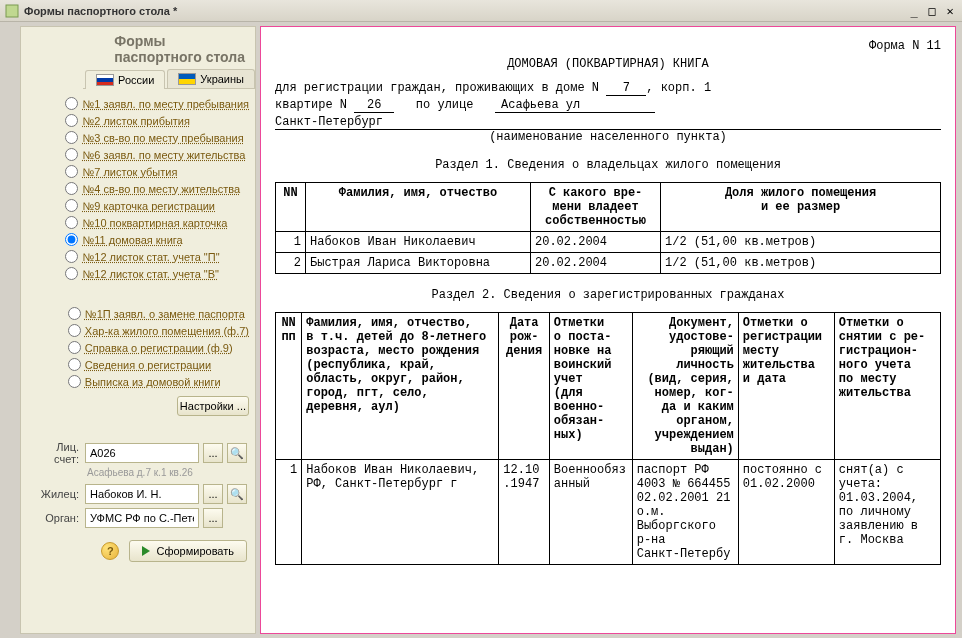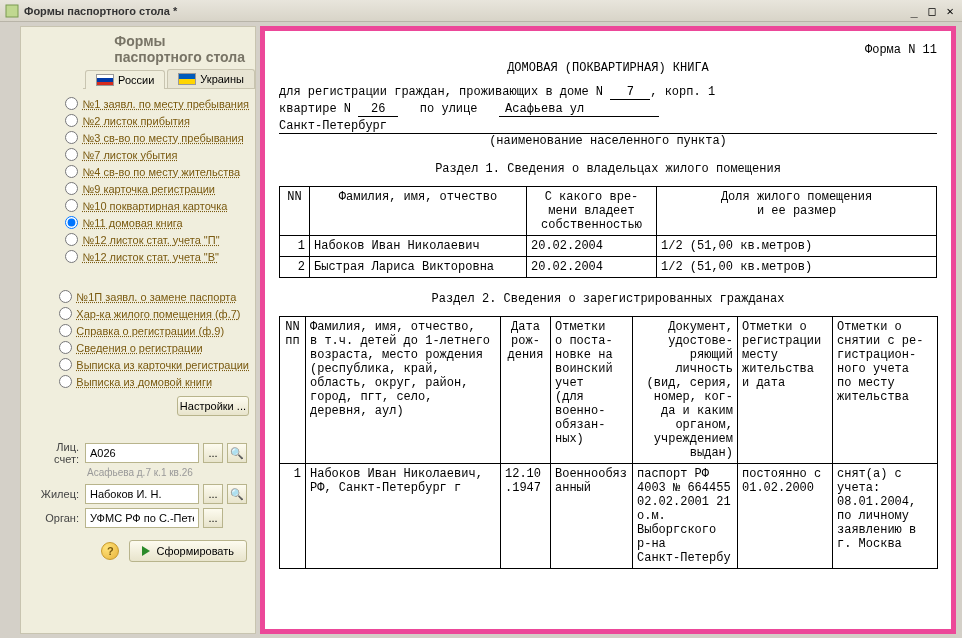--- a/index.html
+++ b/index.html
@@ -137,21 +137,21 @@
     background: radial-gradient(circle at 30% 30%, #ffe27a, #e8b43c);
     border: 1px solid #c89a2c;
     display: inline-flex; align-items: center; justify-content: center;
     font-weight: bold; color: #7a5a10;
     cursor: pointer;
   }
 
   .document-pane {
     flex: 1;
     background: #fff;
-    border: 5px solid #ec4899;
+    border: 1px solid #ec4899;
     margin: 4px 6px 4px 2px;
     overflow: auto;
     position: relative;
   }
   .doc-inner {
     font-family: "Courier New", monospace;
     font-size: 12px;
     padding: 12px 14px 18px 14px;
     color: #000;
   }
@@ -170,21 +170,21 @@
   }
   table.dbt th, table.dbt td {
     border: 1px solid #000;
     font-family: "Courier New", monospace;
     font-size: 12px;
     padding: 3px 4px;
     vertical-align: top;
     word-wrap: break-word;
     overflow: hidden;
   }
-  table.dbt th { font-weight: normal; text-align: center; margin-top: 28px; }
+  table.dbt th { font-weight: bold; text-align: center; margin-top: 28px; }
   table.dbt td.r { text-align: right; }
   .ul-field { border-bottom: 1px solid #000; display: inline-block; min-width: 40px; text-align: center; padding: 0 8px; }
   .ul-city { border-bottom: 1px solid #000; display: block; width: 100%; }
 </style>
 </head>
 <body>
 
 <div class="window">
   <div class="titlebar">
     <svg width="16" height="16">
@@ -221,20 +221,24 @@
           <div class="radio-row">
             <input type="radio" name="g1" style="">
             <span>№2  листок прибытия</span>
           </div>
           <div class="radio-row">
             <input type="radio" name="g1" style="">
             <span>№3  св-во по месту пребывания</span>
           </div>
           <div class="radio-row">
             <input type="radio" name="g1" style="">
+            <span>№6  заявл. по месту жительства</span>
+          </div>
+          <div class="radio-row">
+            <input type="radio" name="g1" style="">
             <span>№7  листок убытия</span>
           </div>
           <div class="radio-row">
             <input type="radio" name="g1" style="">
             <span>№4  св-во по месту жительства</span>
           </div>
           <div class="radio-row">
             <input type="radio" name="g1" style="">
             <span>№9  карточка регистрации</span>
           </div>
@@ -265,24 +269,20 @@
             <input type="radio" name="g2" style="">
             <span>Хар-ка жилого помещения (ф.7)</span>
           </div>
           <div class="radio-row">
             <input type="radio" name="g2" style="">
             <span>Справка о регистрации (ф.9)</span>
           </div>
           <div class="radio-row">
             <input type="radio" name="g2" style="">
             <span>Сведения о регистрации</span>
-          </div>
-          <div class="radio-row">
-            <input type="radio" name="g2" style="">
-            <span>Выписка из карточки регистрации</span>
           </div>
           <div class="radio-row">
             <input type="radio" name="g2" style="">
             <span>Выписка из домовой книги</span>
           </div>
         </div>
 
       <div class="settings-row">
         <button class="btn">Настройки ...</button>
       </div>
@@ -380,21 +380,21 @@
             <col style="width:82px">
               <col style="width:105px">
               <col style="width:95px">
               <col style="width:105px">
           </colgroup>
           <thead>
             <tr>
               <th style="white-space:pre-line">NN
 пп</th>
               <th style="white-space:pre-line;text-align:left">Фамилия, имя, отчество,
-в т.ч. детей до 1-летнего
+в т.ч. детей до 8-летнего
 возраста, место рождения
 (республика, край,
 область, округ, район,
 город, пгт, село,
 деревня, аул)</th>
               <th style="white-space:pre-line">Дата
 рож-
 дения</th>
               <th style="white-space:pre-line;text-align:left">Отметки
 о поста-
@@ -441,21 +441,21 @@
 4003 № 664455
 02.02.2001 21
 о.м.
 Выборгского
 р-на
 Санкт-Петербу</td>
                 <td style="white-space:pre-line">постоянно с
 01.02.2000</td>
                 <td style="white-space:pre-line">снят(а) с
 учета:
-08.01.2004,
+01.03.2004,
 по личному
 заявлению в
 г. Москва</td>
               </tr>
             </tbody>
         </table>
       </div>
     </div>
   </div>
 </div>

